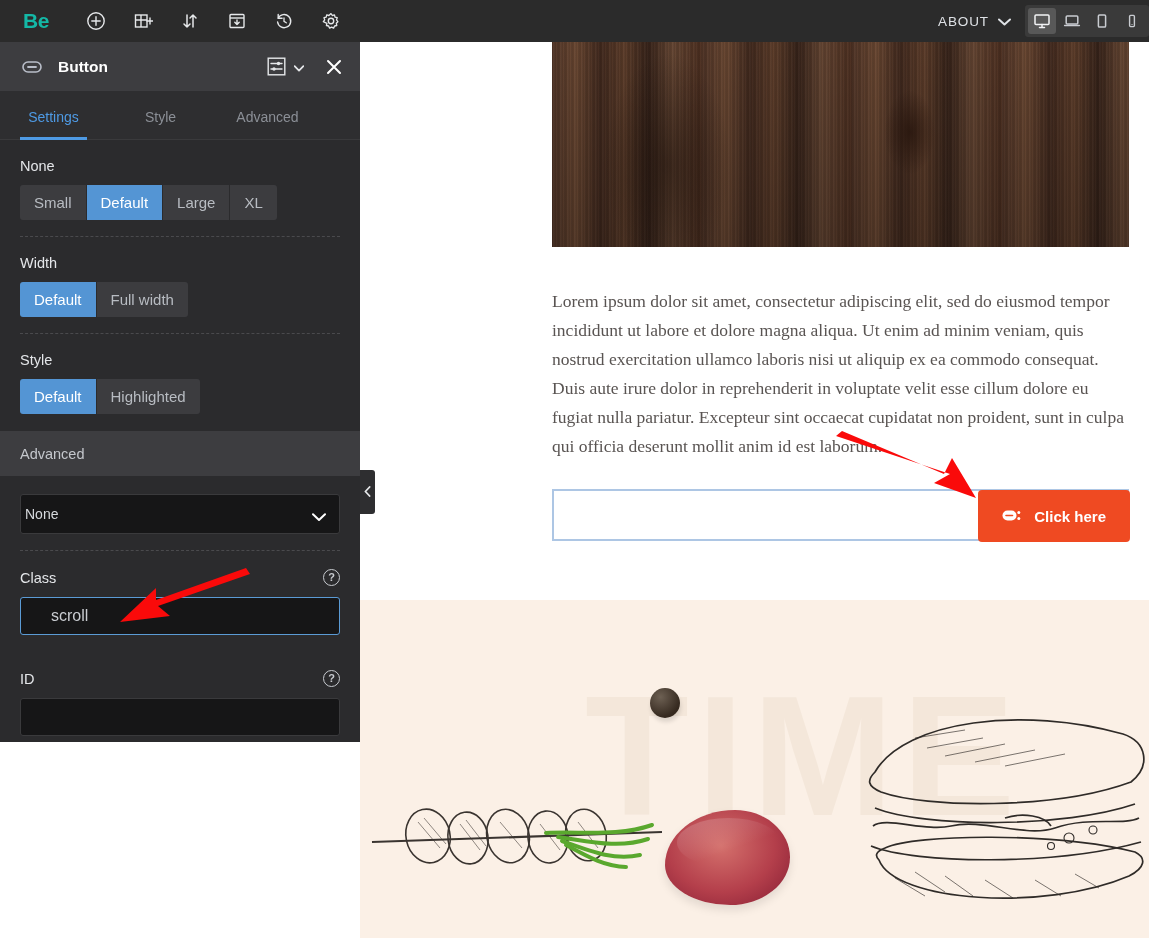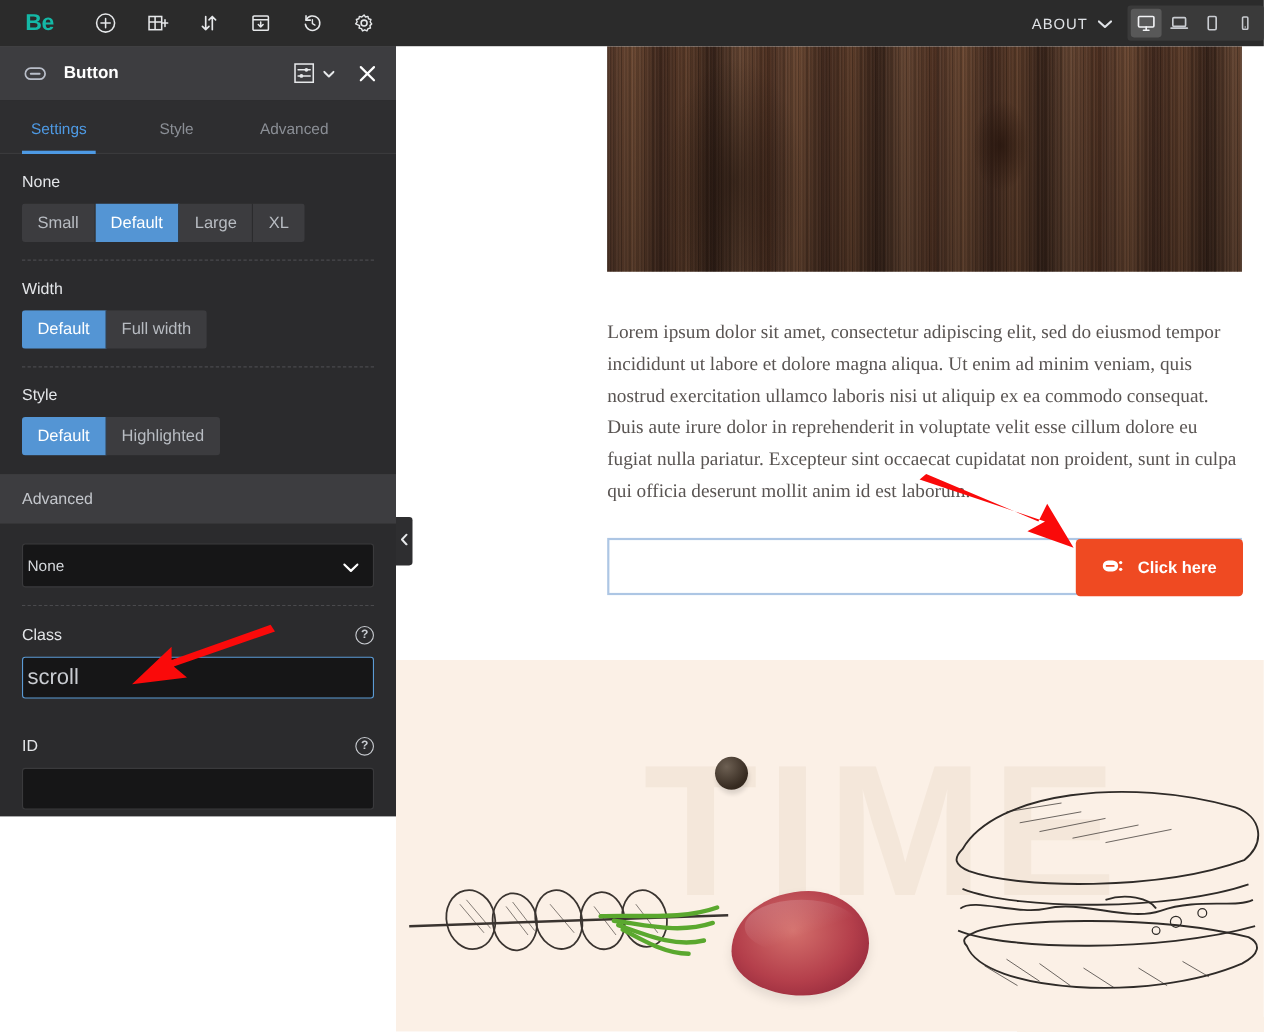--- a/index.html
+++ b/index.html
@@ -133,22 +133,22 @@
     background: #161617; border: 1px solid #3a3a3c; border-radius: 3px;
     color: #d6d9dd; font-size: 14px;
     display: flex; align-items: center; padding: 0 4px;
     cursor: pointer;
   }
   .sel-caret { position: absolute; right: 14px; top: 14px; pointer-events:none; }
 
   .inp {
     width: 320px; height: 38px;
     background: #161617; border: 1px solid #3a3a3c; border-radius: 3px;
-    color: #c9ccd1; font-size: 20px;
-    padding: 0 4px; outline: none;
+    color: #c9ccd1; font-size: 16px;
+    padding: 0 30px; outline: none;
     font-family: "Liberation Sans", sans-serif;
   }
   .inp.focused { border: 1px solid #5b9bd5; }
 
   .prefix-row { display: flex; border-radius: 3px; overflow: hidden; width: 320px; }
   .prefix {
     background: #4b4b4f; color: #b4b8bd; font-size: 14px;
     padding: 0 16px; height: 38px; display: flex; align-items: center;
   }
   .prefix-inp {

